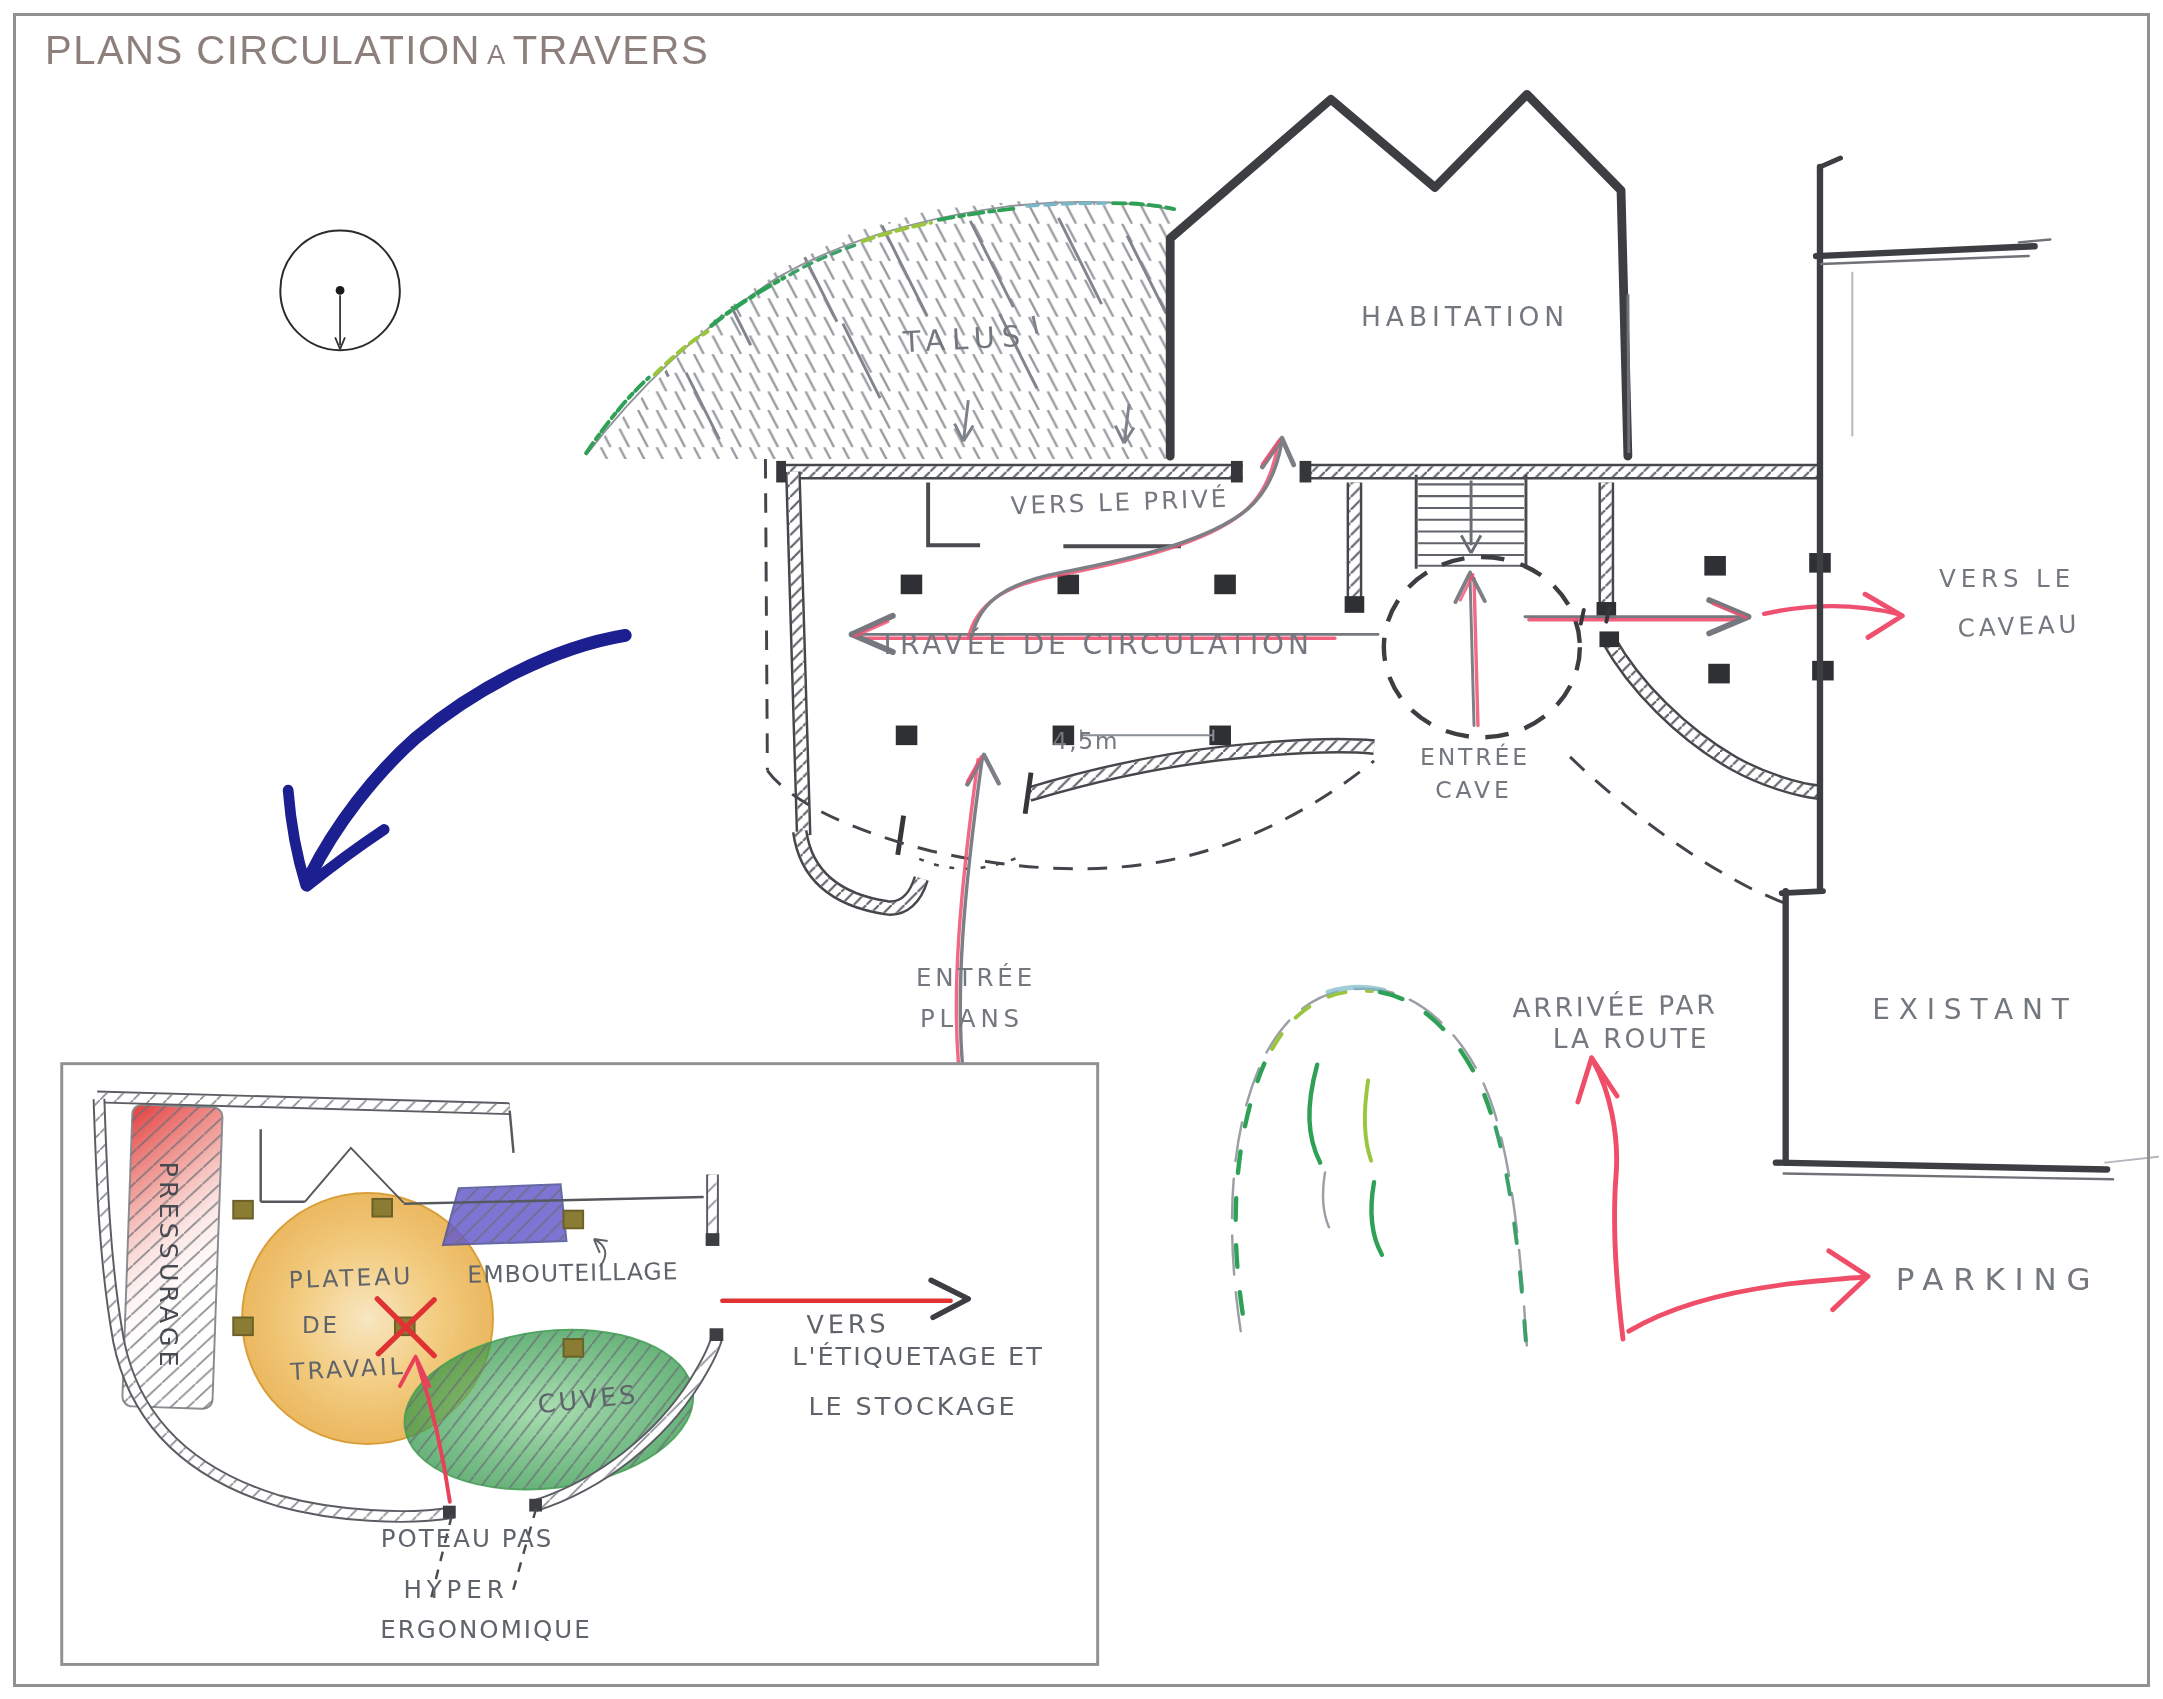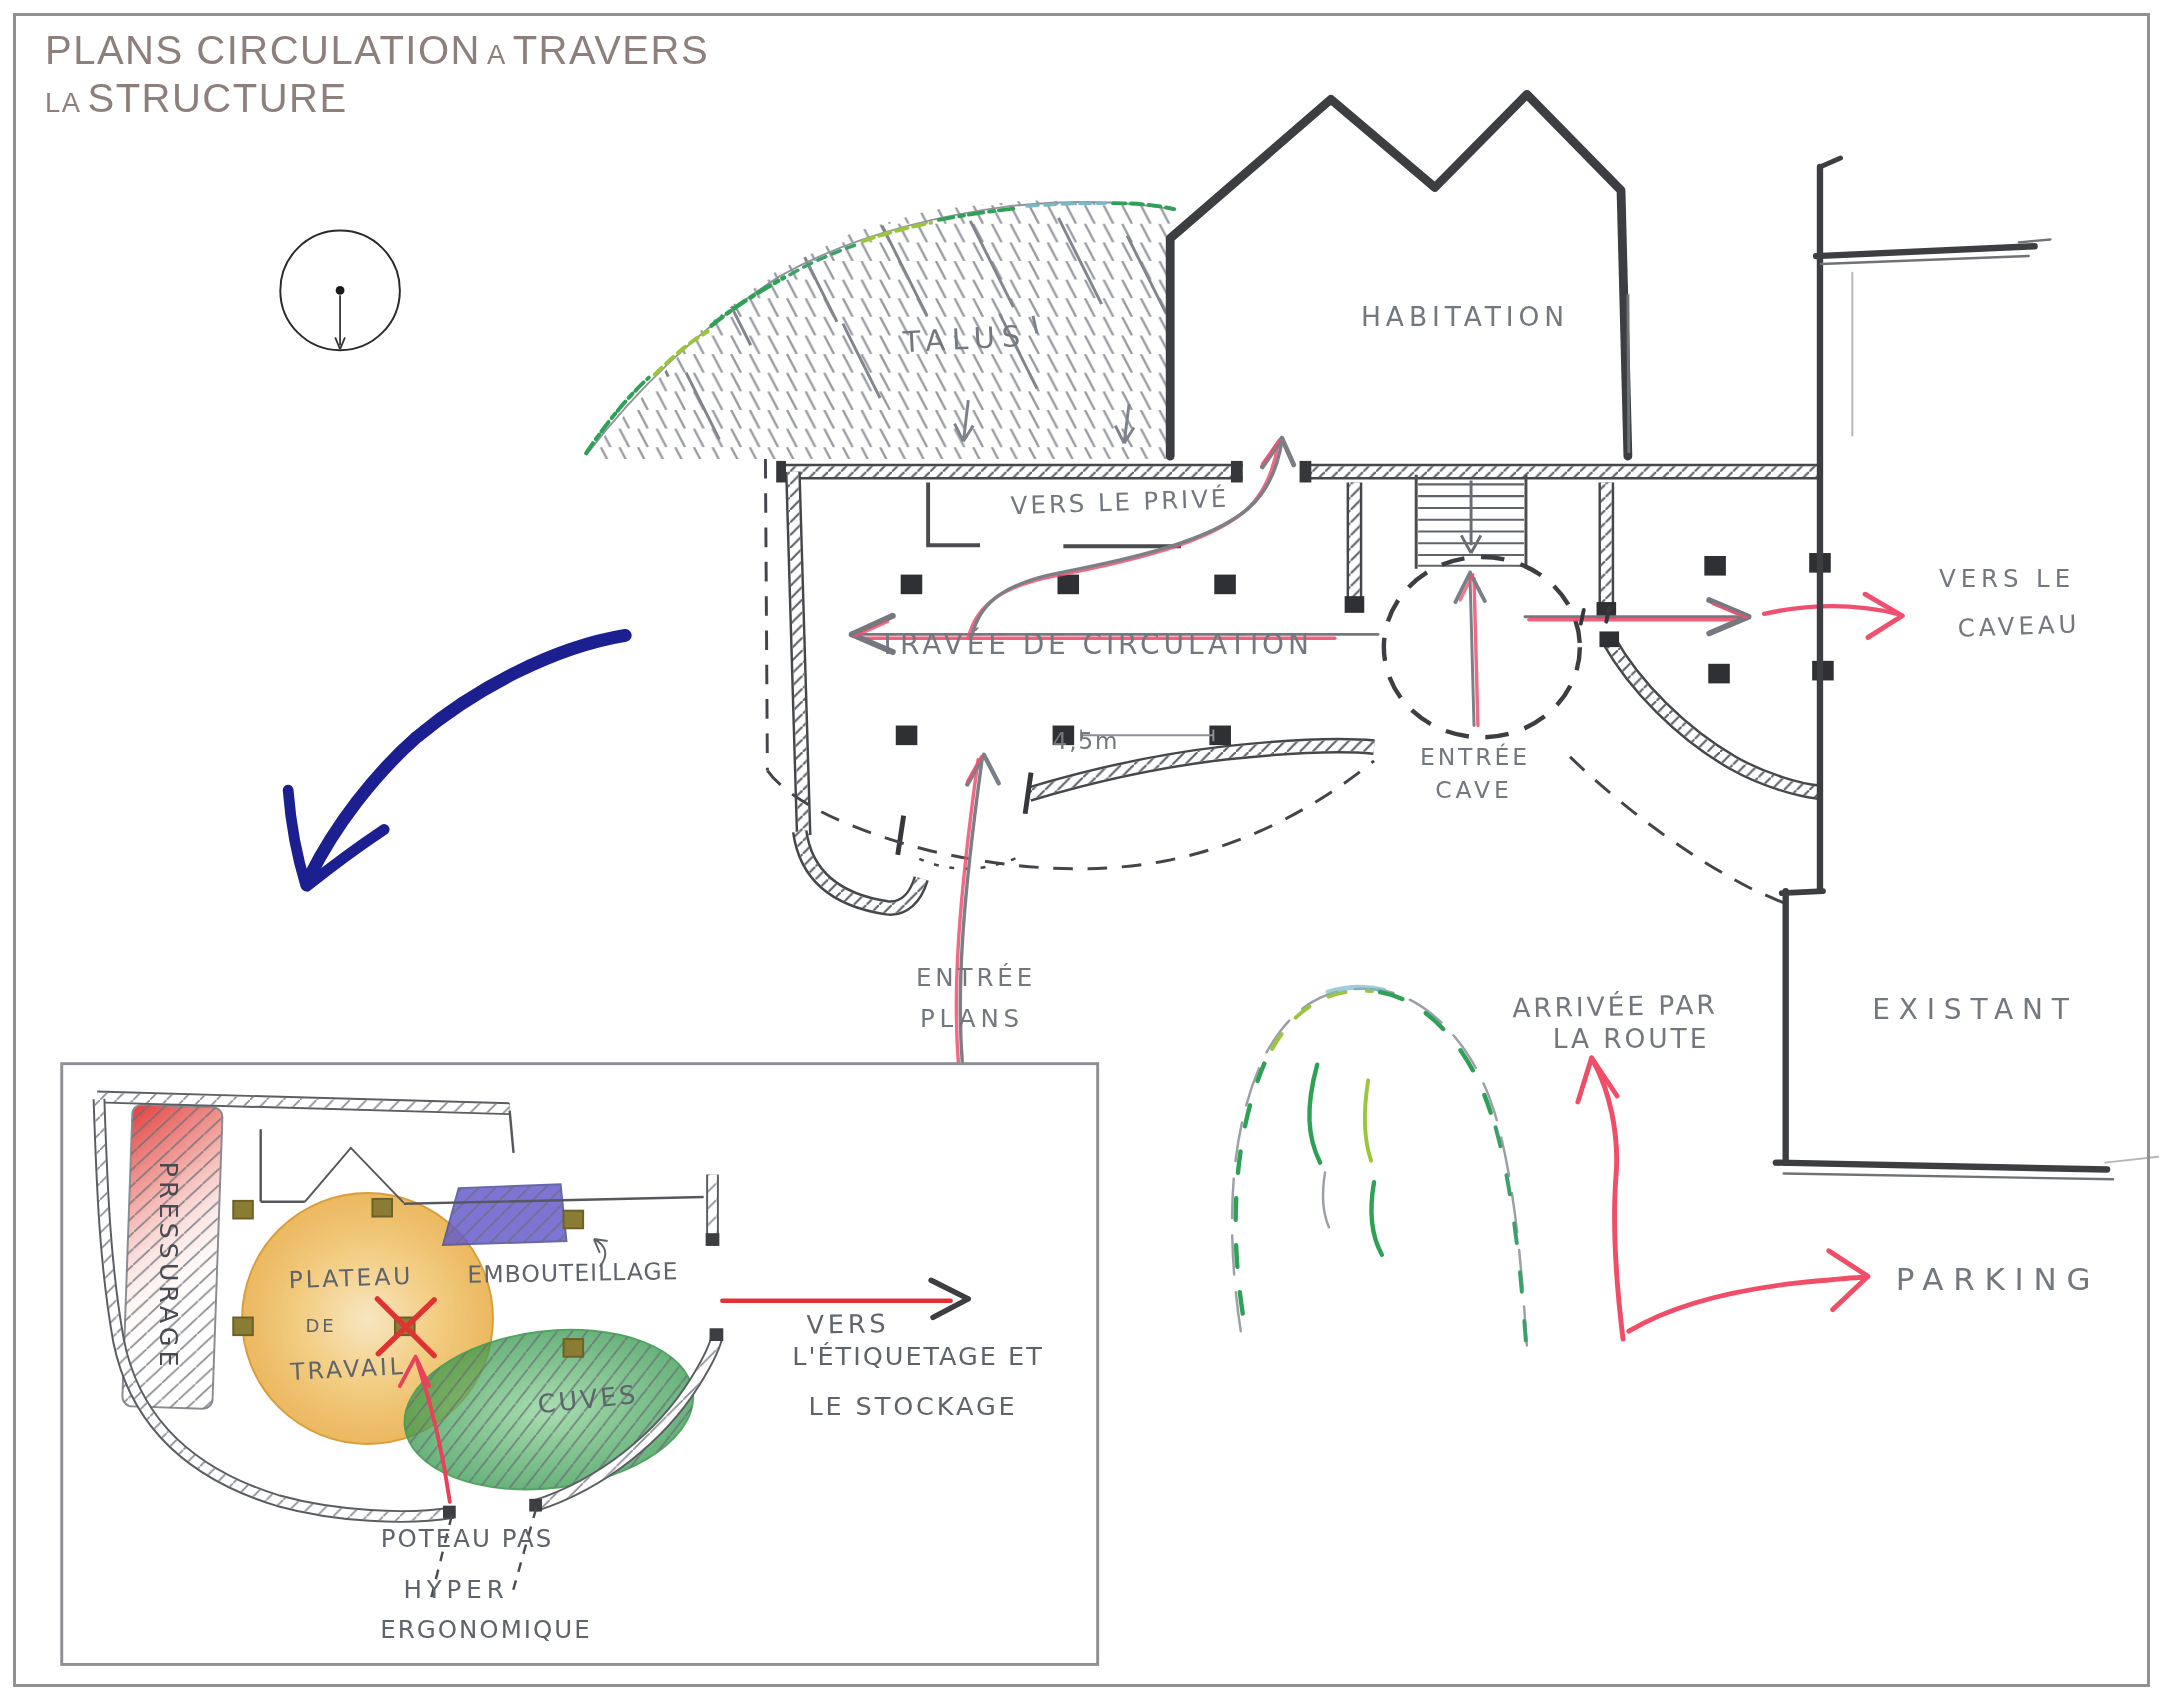--- a/index.html
+++ b/index.html
@@ -322,21 +322,20 @@
         <path d="M 737,1327 L 970,1327" stroke="#e03232" stroke-width="4.5"></path>
         <path d="M 988,1325 L 950,1306 M 988,1325 L 952,1344" stroke="#3c3e42" stroke-width="5.5"></path>
       </g>
     </g>
   </svg>
 
   <div id="frame"></div>
 
   <div class="title">
     <div><span class="big">PLANS CIRCULATION</span> <span class="small">A</span> <span class="big">TRAVERS</span></div>
-    <div><span class="small">LA</span> <span class="big">STRUCTURE</span></div>
   </div>
 
   <div class="lbl" style="left:965px;top:339px;font-size:29px;letter-spacing:6.9px;transform:translate(-50%,-50%) rotate(-3deg);">TALUS</div>
   <div class="lbl" style="left:1465px;top:316px;font-size:26.5px;letter-spacing:4.9px;">HABITATION</div>
   <div class="lbl" style="left:1120px;top:502px;font-size:24.5px;letter-spacing:2.9px;transform:translate(-50%,-50%) rotate(-2deg);">VERS LE PRIVÉ</div>
   <div class="lbl" style="left:1096px;top:616px;font-size:28px;letter-spacing:3.9px;margin-top:28px;">TRAVÉE DE CIRCULATION</div>
   <div class="lbl" style="left:1086px;top:708px;font-size:23px;letter-spacing:2px;margin-top:33px;">4,5m</div>
   <div class="lbl" style="left:1475px;top:757px;font-size:23.5px;letter-spacing:2.9px;">ENTRÉE</div>
   <div class="lbl" style="left:1474px;top:790px;font-size:23.5px;letter-spacing:3.9px;">CAVE</div>
   <div class="lbl" style="left:2007px;top:578px;font-size:24.5px;letter-spacing:4.9px;">VERS LE</div>
@@ -344,21 +343,21 @@
   <div class="lbl" style="left:976px;top:977px;font-size:24.5px;letter-spacing:3.9px;">ENTRÉE</div>
   <div class="lbl" style="left:972px;top:1018px;font-size:24.5px;letter-spacing:4.9px;">PLANS</div>
   <div class="lbl" style="left:1975px;top:1009px;font-size:28px;letter-spacing:8.8px;">EXISTANT</div>
   <div class="lbl" style="left:1615px;top:1006px;font-size:26.5px;letter-spacing:2.9px;transform:translate(-50%,-50%) rotate(-1deg);">ARRIVÉE PAR</div>
   <div class="lbl" style="left:1631px;top:1038px;font-size:26.5px;letter-spacing:2.9px;">LA ROUTE</div>
   <div class="lbl" style="left:1998px;top:1279px;font-size:31px;letter-spacing:9.8px;">PARKING</div>
 
 
   <div class="lbl pencil-dark vert" style="left:169px;top:1266px;font-size:25.5px;letter-spacing:3.9px;color:#474b51;">PRESSURAGE</div>
   <div class="lbl pencil-dark" style="left:351px;top:1278px;font-size:23.5px;letter-spacing:2.9px;transform:translate(-50%,-50%) rotate(-2deg);">PLATEAU</div>
-  <div class="lbl pencil-dark" style="left:321px;top:1325px;font-size:18px;letter-spacing:2.9px;">DE</div>
+  <div class="lbl pencil-dark" style="left:321px;top:1325px;font-size:23px;letter-spacing:2.9px;">DE</div>
   <div class="lbl pencil-dark" style="left:348px;top:1369px;font-size:23.5px;letter-spacing:2.9px;transform:translate(-50%,-50%) rotate(-3deg);">TRAVAIL</div>
   <div class="lbl pencil-dark" style="left:573px;top:1273px;font-size:23.5px;letter-spacing:1px;transform:translate(-50%,-50%) rotate(-1deg);">EMBOUTEILLAGE</div>
   <div class="lbl pencil-dark" style="left:588px;top:1399px;font-size:25.5px;letter-spacing:2.9px;transform:translate(-50%,-50%) rotate(-6deg);">CUVES</div>
   <div class="lbl pencil-dark" style="left:848px;top:1324px;font-size:25.5px;letter-spacing:3.9px;transform:translate(-50%,-50%) rotate(-1deg);">VERS</div>
   <div class="lbl pencil-dark" style="left:918px;top:1356px;font-size:25.5px;letter-spacing:2px;">L'ÉTIQUETAGE ET</div>
   <div class="lbl pencil-dark" style="left:913px;top:1406px;font-size:25.5px;letter-spacing:2.9px;">LE STOCKAGE</div>
   <div class="lbl pencil-dark" style="left:467px;top:1538px;font-size:24.5px;letter-spacing:2px;">POTEAU PAS</div>
   <div class="lbl pencil-dark" style="left:456px;top:1589px;font-size:24.5px;letter-spacing:4.9px;">HYPER</div>
   <div class="lbl pencil-dark" style="left:486px;top:1629px;font-size:24.5px;letter-spacing:2px;">ERGONOMIQUE</div>
 

